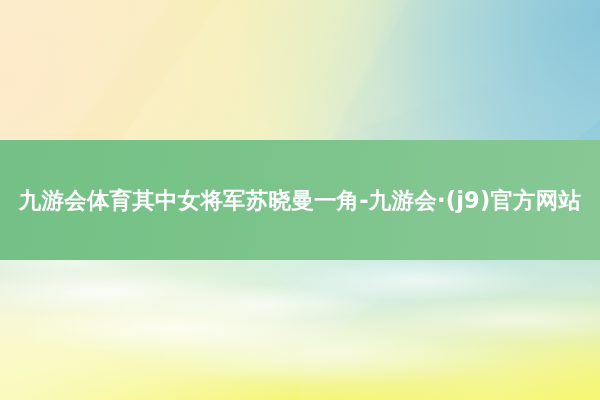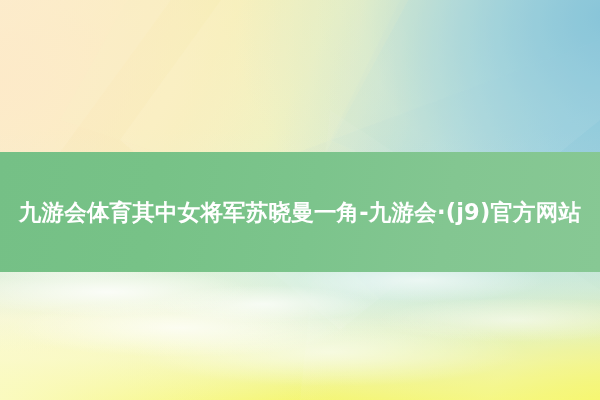--- a/index.html
+++ b/index.html
@@ -117,21 +117,21 @@
         rgba(205,238,232,0.55) 66%,
         rgba(214,241,236,0.45) 72%,
         rgba(235,248,242,0.15) 80%,
         rgba(255,255,255,0) 88%);
   }
 
   
   .banner {
     position: absolute;
     left: 0;
-    top: 152px;
+    top: 140px;
     width: 600px;
     height: 120px;
     box-sizing: border-box;
     display: flex;
     align-items: center;
     justify-content: center;
     background:
       linear-gradient(100deg,
         #75c086 0%,
         #77c287 26%,

